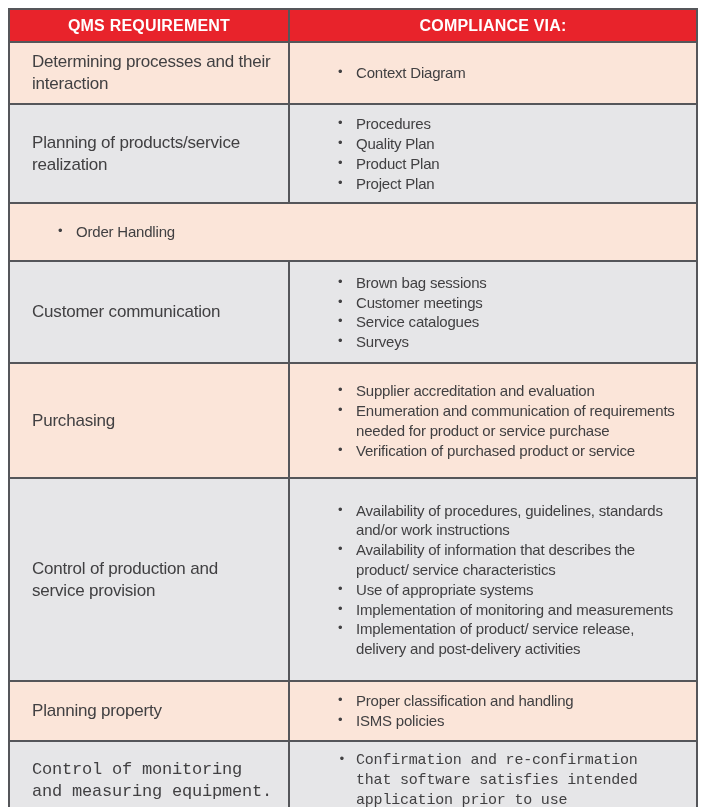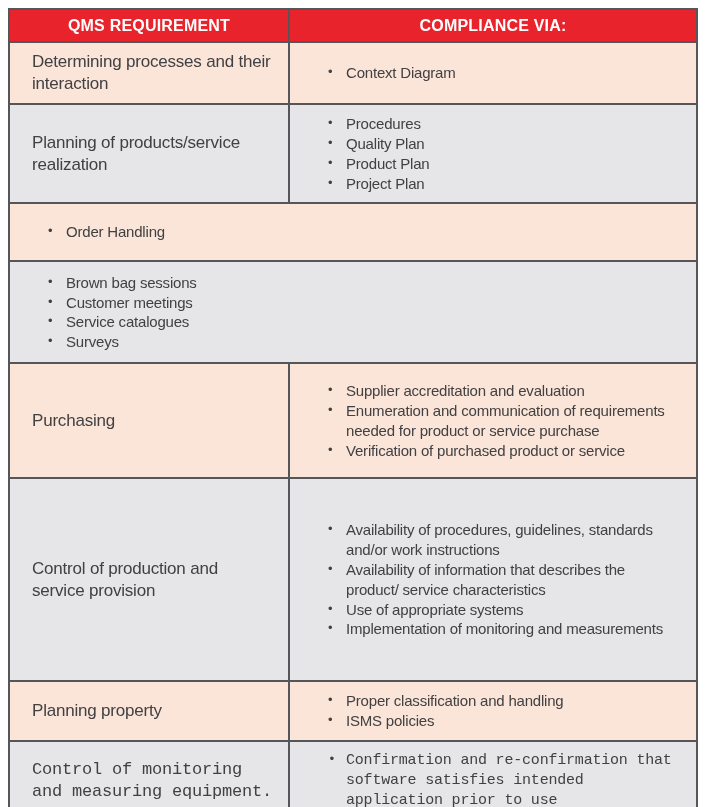--- a/index.html
+++ b/index.html
@@ -38,21 +38,21 @@
   }
   .t-row:last-child{border-bottom:none;}
   .t-row.peach{background:var(--row-peach);}
   .t-row.gray{background:var(--row-gray);}
   .cell{display:flex;align-items:center;}
   .cell.req{
     border-right:2px solid var(--border);
     padding:8px 14px 8px 22px;
     font-size:17px;line-height:1.3;letter-spacing:-0.2px;
   }
-  .cell.comp{padding:9px 10px 9px 4px;}
+  .cell.comp{padding:9px 10px 9px 14px;}
   .comp ul{
     margin:0;padding:0 6px 0 28px;list-style:none;
   }
   .comp li{
     position:relative;padding-left:24px;
     font-size:15px;line-height:1.32;letter-spacing:-0.2px;
   }
   .comp li::before{
     content:"•";position:absolute;left:6px;top:0;
     font-size:13px;line-height:inherit;color:var(--text);
@@ -100,20 +100,23 @@
         </div>
       </div>
       <div class="t-row peach">
         <div class="cell comp">
           <ul>
             <li>Order Handling</li>
           </ul>
         </div>
       </div>
       <div class="t-row gray">
+        <div class="cell req">
+          <span>Customer communication</span>
+        </div>
         <div class="cell comp">
           <ul>
             <li>Brown bag sessions</li>
             <li>Customer meetings</li>
             <li>Service catalogues</li>
             <li>Surveys</li>
           </ul>
         </div>
       </div>
       <div class="t-row peach">
@@ -131,20 +134,21 @@
       <div class="t-row gray">
         <div class="cell req">
           <span>Control of production and service provision</span>
         </div>
         <div class="cell comp">
           <ul>
             <li>Availability of procedures, guidelines, standards and/or work instructions</li>
             <li>Availability of information that describes the product/ service characteristics</li>
             <li>Use of appropriate systems</li>
             <li>Implementation of monitoring and measurements</li>
+            <li>Implementation of product/ service release, delivery and post-delivery activities</li>
           </ul>
         </div>
       </div>
       <div class="t-row peach">
         <div class="cell req">
           <span>Planning property</span>
         </div>
         <div class="cell comp">
           <ul>
             <li>Proper classification and handling</li>

